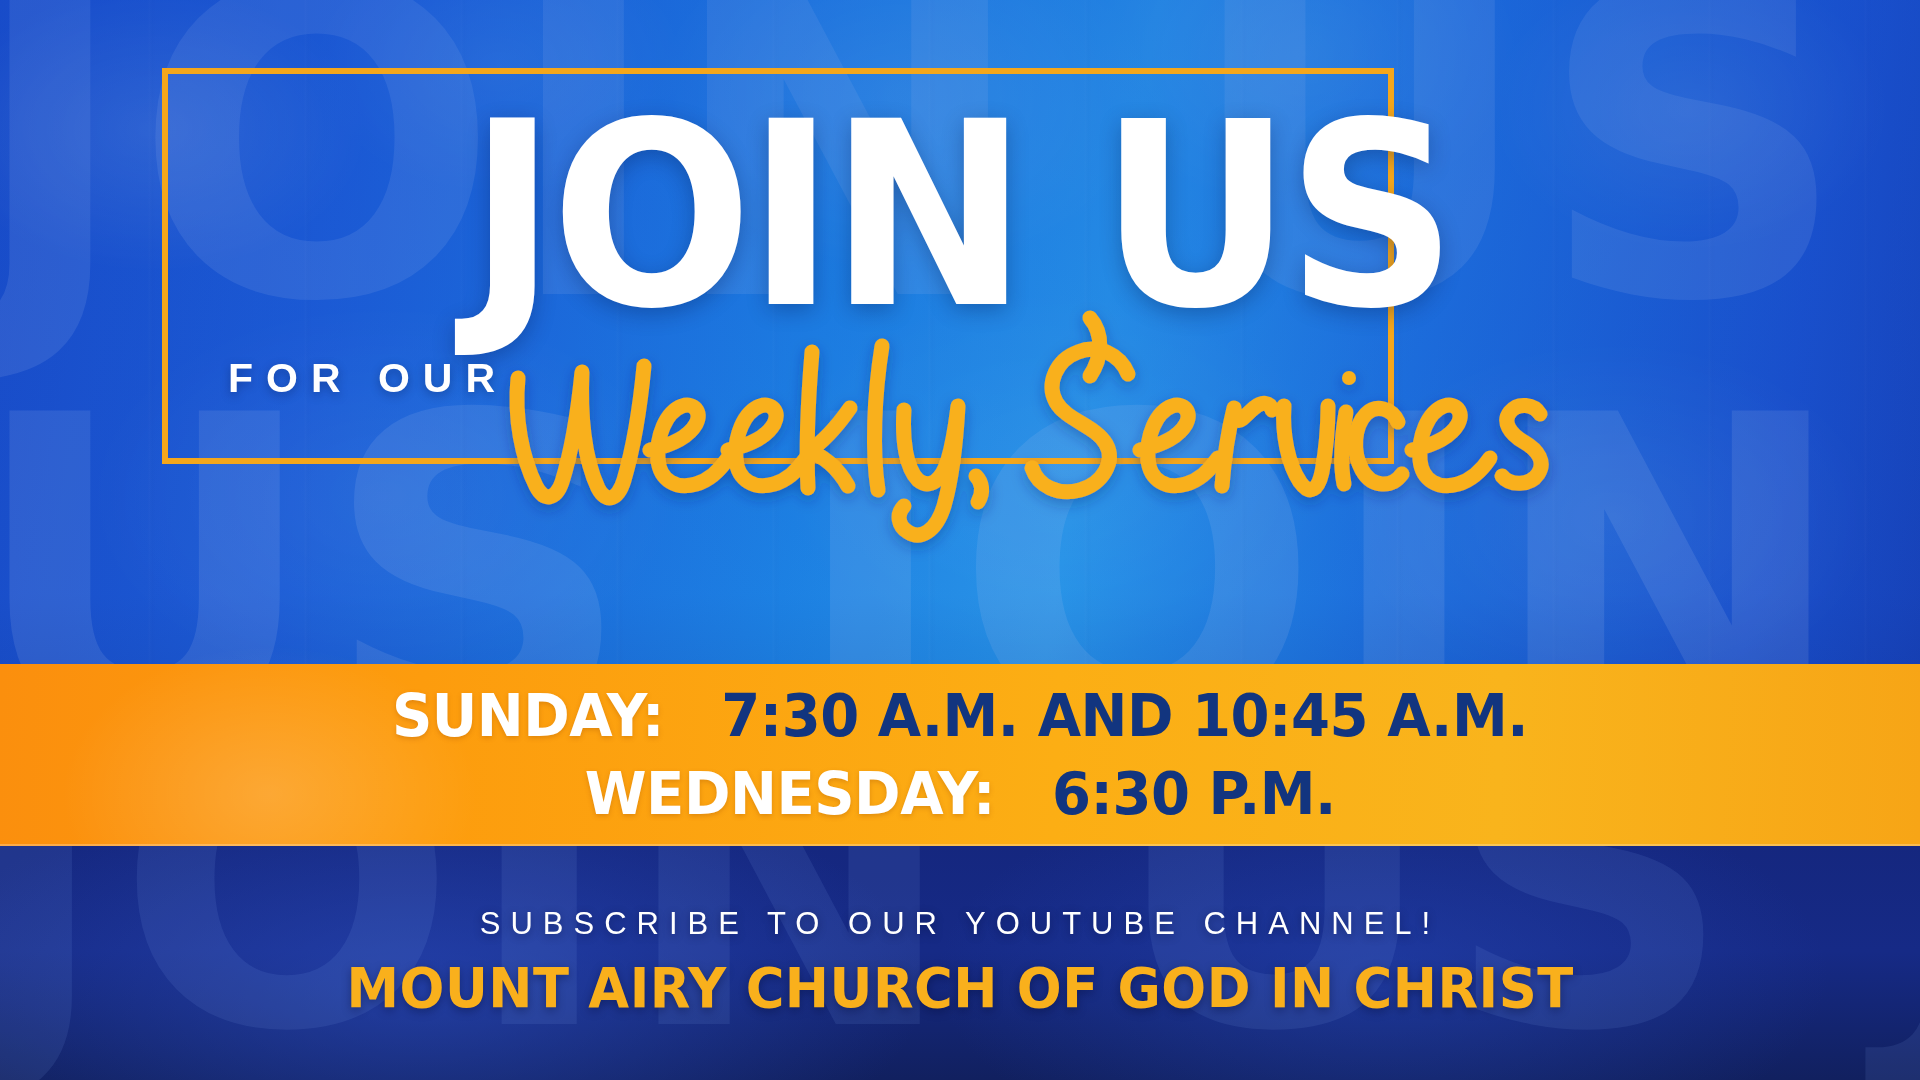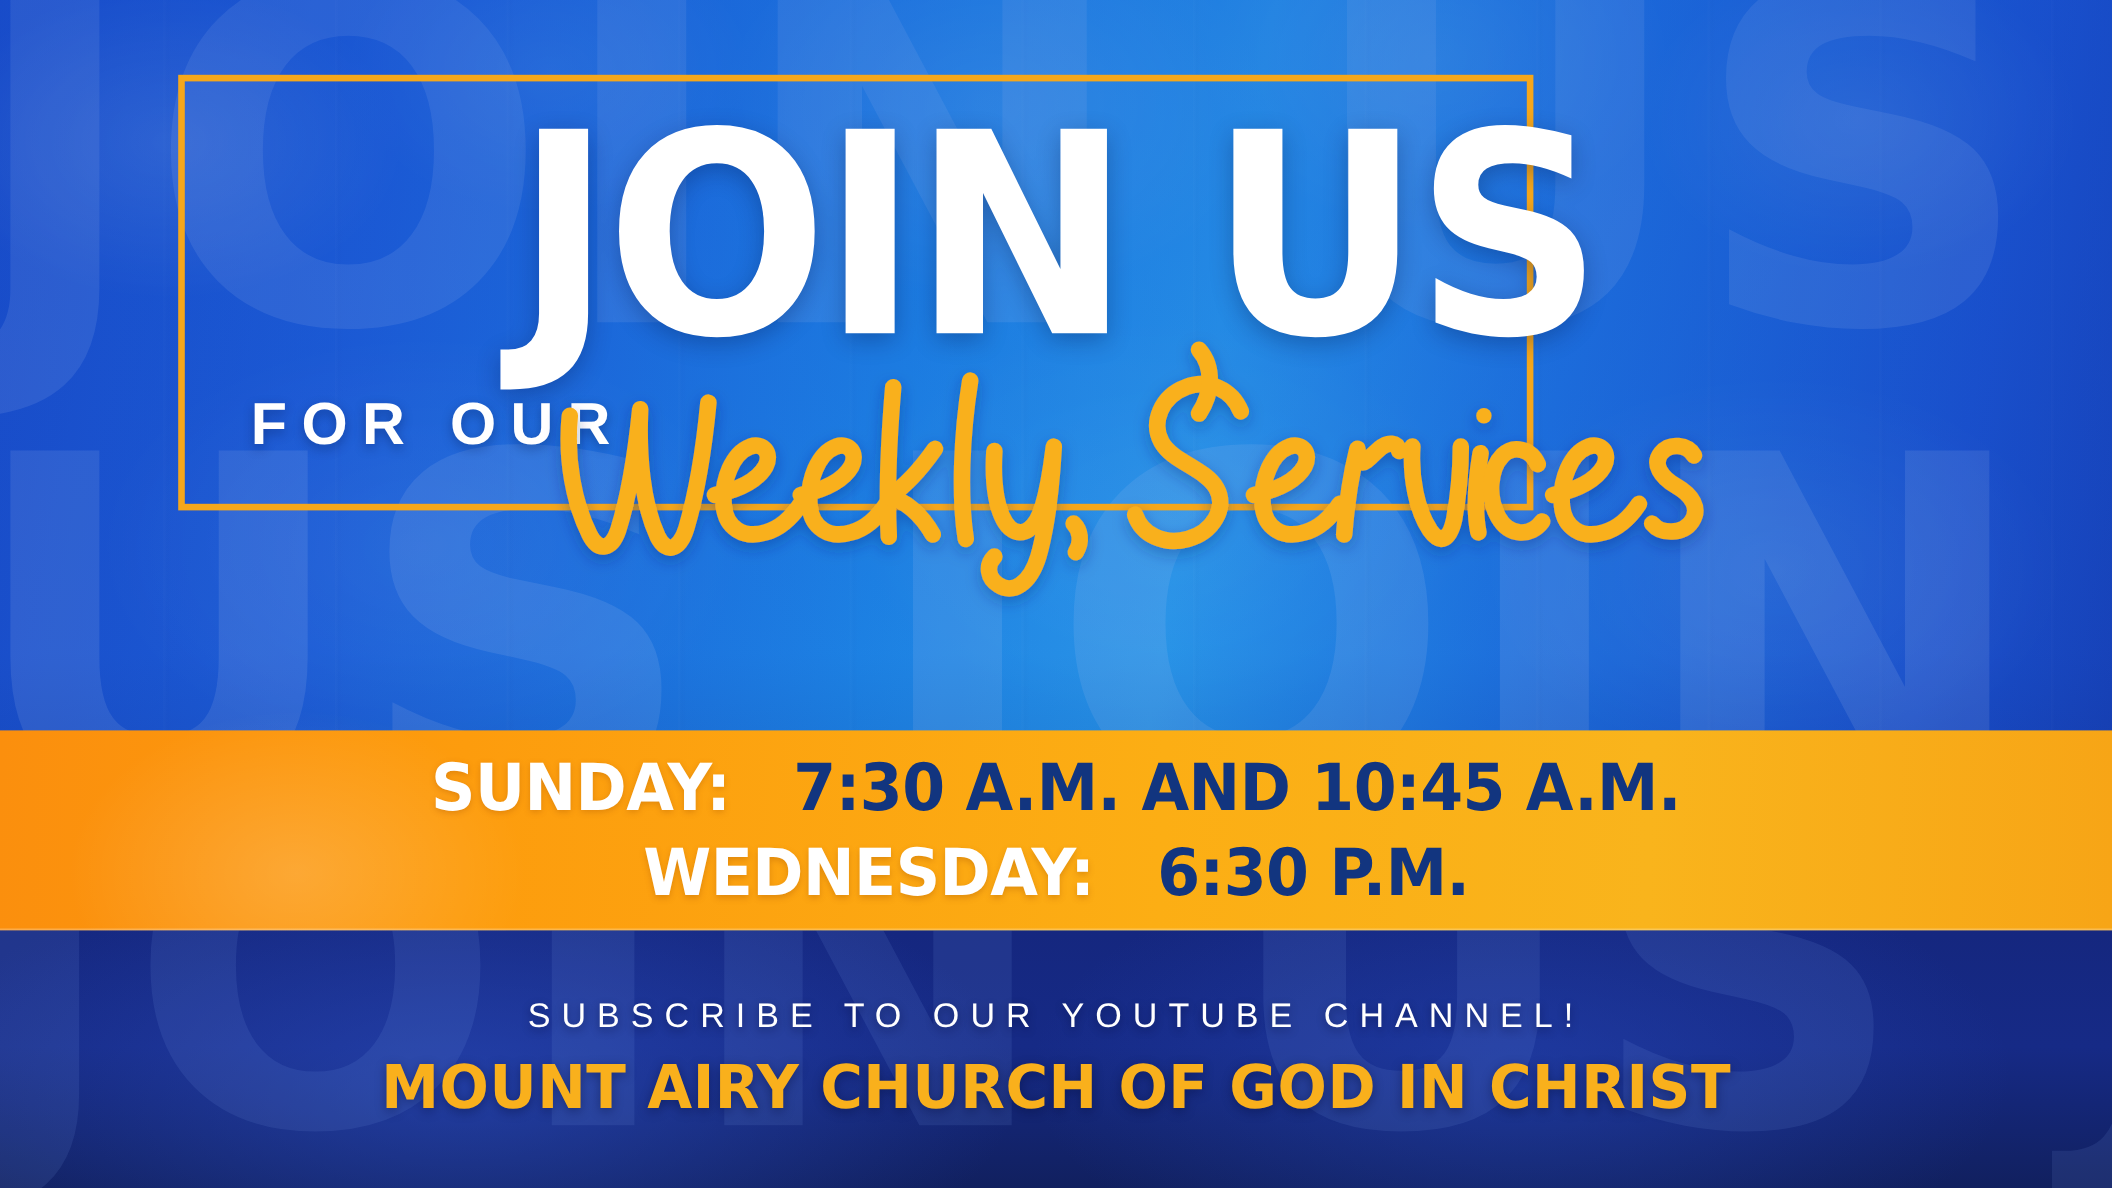--- a/index.html
+++ b/index.html
@@ -122,21 +122,21 @@
     text-shadow: 0 6px 22px rgba(0,20,70,0.30);
     white-space: nowrap;
   }
 
   .for-our {
     position: absolute;
     left: 228px;
     top: 355px;
     font-family: "Liberation Sans", sans-serif;
     font-weight: bold;
-    font-size: 54px;
+    font-size: 41px;
     letter-spacing: 13px;
     color: #ffffff;
     text-shadow: 0 3px 10px rgba(0,20,70,0.35);
   }
 
   
   .script-wrap {
     position: absolute;
     left: 500px;
     top: 300px;

